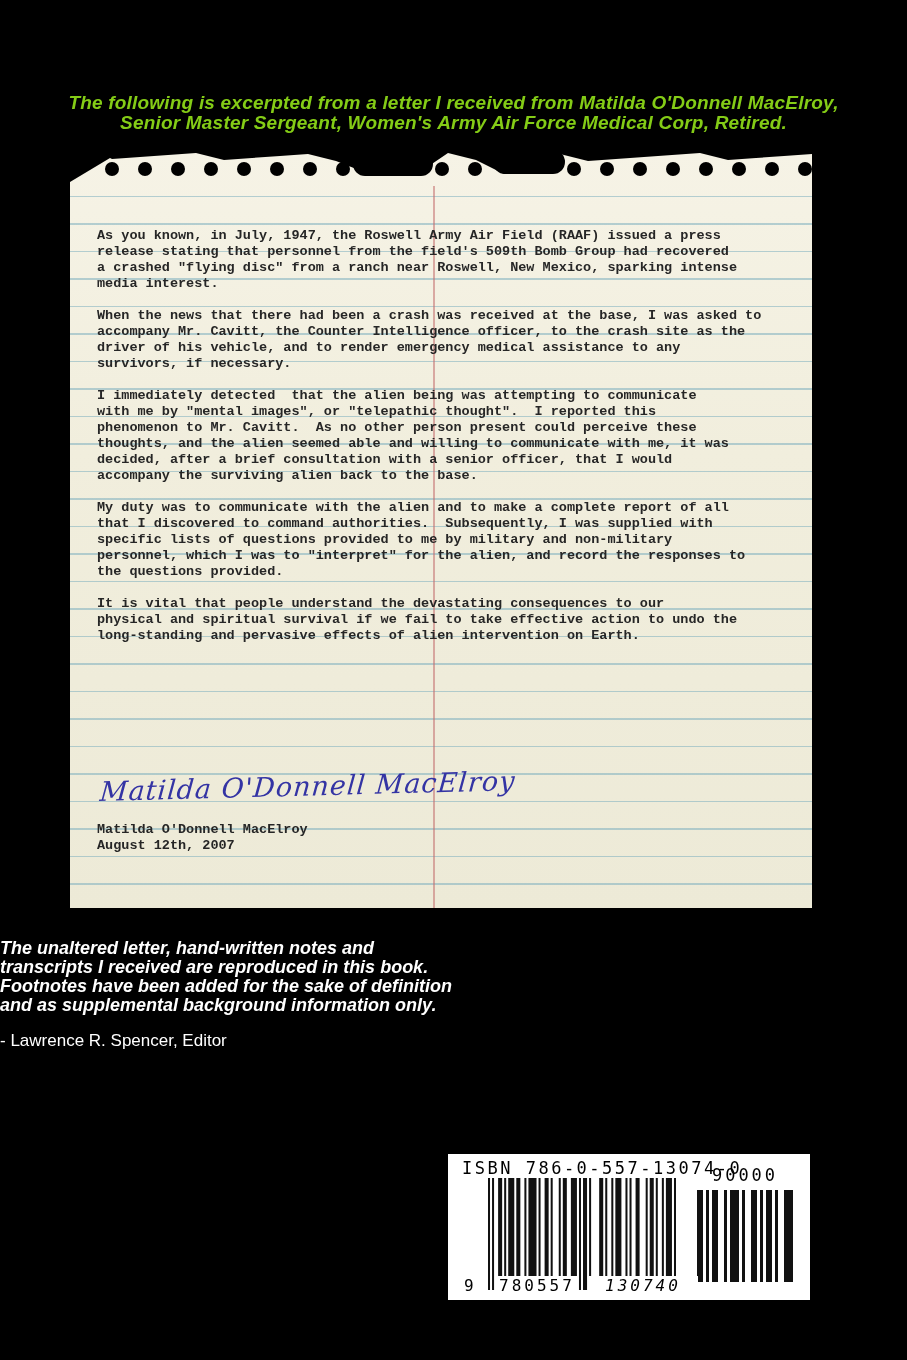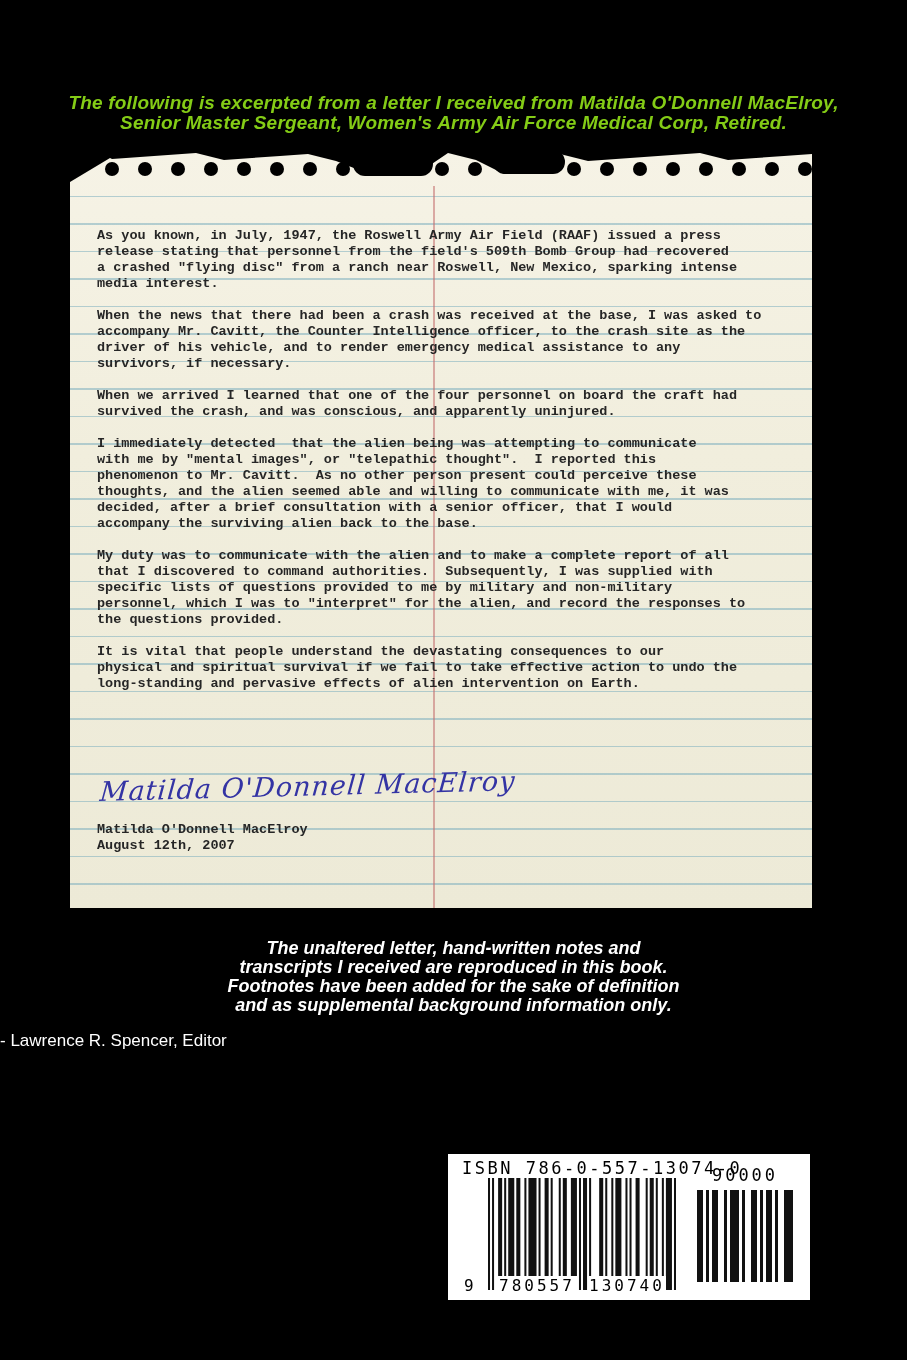--- a/index.html
+++ b/index.html
@@ -18,38 +18,38 @@
   .torn{position:absolute;left:0;top:0;width:742px;height:50px;}
   .letter{position:absolute;left:27px;top:80px;color:#262626;
           font:700 13.5px/16px "Liberation Mono",monospace;white-space:pre;}
   .letter p{margin:0 0 16px 0;}
   .sig-script{position:absolute;left:30px;top:628px;color:#3434a4;
               font:italic 400 27px "DejaVu Serif",serif;letter-spacing:1px;
               transform:rotate(-1.5deg) skewX(-6deg);transform-origin:left center;}
   .sig-typed{position:absolute;left:27px;top:674px;color:#262626;
              font:700 13.5px/16px "Liberation Mono",monospace;white-space:pre-line;}
   
-  .bottom-note{position:absolute;top:939px;left:0;width:100%;text-align:center;color:#fff;
+  .bottom-note{position:absolute;top:939px;left:0;width:100%;color:#fff;
                font:italic 700 18px/19px "Liberation Sans",sans-serif;white-space:pre-line;}
   .editor{position:absolute;top:1031px;left:0;width:100%;text-align:left;color:#fff;
           font:400 17px "Liberation Sans",sans-serif;}
   
   .barcode{position:absolute;left:448px;top:1154px;width:362px;height:146px;background:#fff;}
   .isbn-line{position:absolute;left:14px;top:4px;color:#000;
              font:400 17px "DejaVu Sans Mono",monospace;letter-spacing:2.5px;white-space:nowrap;}
   .price{position:absolute;left:249px;top:11px;width:96px;text-align:center;color:#000;
          font:400 17px "DejaVu Sans Mono",monospace;letter-spacing:3px;}
   .bars-main{position:absolute;left:40px;top:24px;}
   .bars-supp{position:absolute;left:249px;top:36px;}
   .digits{position:absolute;left:0;top:122px;width:260px;height:18px;color:#000;
           font:400 16px "DejaVu Sans Mono",monospace;}
   .digits span{position:absolute;top:0;letter-spacing:3px;}
   .d0{left:16px;}
   .d1{left:48px;background:#fff;padding:0 3px;}
-  .d2{left:140px;background:#fff;padding:0 1px;}
+  .d2{left:140px;background:#fff;padding:0 17px;font-style:italic;}
 </style>
 </head>
 <body>
 
 <div class="stage">
 
   <div class="top-note">The following is excerpted from a letter I received  from Matilda O'Donnell MacElroy,
 Senior Master Sergeant,  Women's Army Air Force Medical Corp, Retired.</div>
 
   <div class="paper">
@@ -78,22 +78,21 @@
         <rect x="283" y="2" width="80" height="26" rx="12" fill="#000"></rect>
         <rect x="423" y="2" width="72" height="24" rx="12" fill="#000"></rect>
       </svg>
 
     <div id="letter-paragraphs" class="letter"><p>As you known, in July, 1947, the Roswell Army Air Field (RAAF) issued a press
 release stating that personnel from the field's 509th Bomb Group had recovered
 a crashed "flying disc" from a ranch near Roswell, New Mexico, sparking intense
 media interest.</p><p>When the news that there had been a crash was received at the base, I was asked to
 accompany Mr. Cavitt, the Counter Intelligence officer, to the crash site as the
 driver of his vehicle, and to render emergency medical assistance to any
-survivors, if necessary.</p><p>When we arrived I learned that one of the four personnel on board the craft had
-survived the crash, and was conscious, and apparently uninjured.</p><p>I immediately detected  that the alien being was attempting to communicate
+survivors, if necessary.</p><p>I immediately detected  that the alien being was attempting to communicate
 with me by "mental images", or "telepathic thought".  I reported this
 phenomenon to Mr. Cavitt.  As no other person present could perceive these
 thoughts, and the alien seemed able and willing to communicate with me, it was
 decided, after a brief consultation with a senior officer, that I would
 accompany the surviving alien back to the base.</p><p>My duty was to communicate with the alien and to make a complete report of all
 that I discovered to command authorities.  Subsequently, I was supplied with
 specific lists of questions provided to me by military and non-military
 personnel, which I was to "interpret" for the alien, and record the responses to
 the questions provided.</p><p>It is vital that people understand the devastating consequences to our
 physical and spiritual survival if we fail to take effective action to undo the

